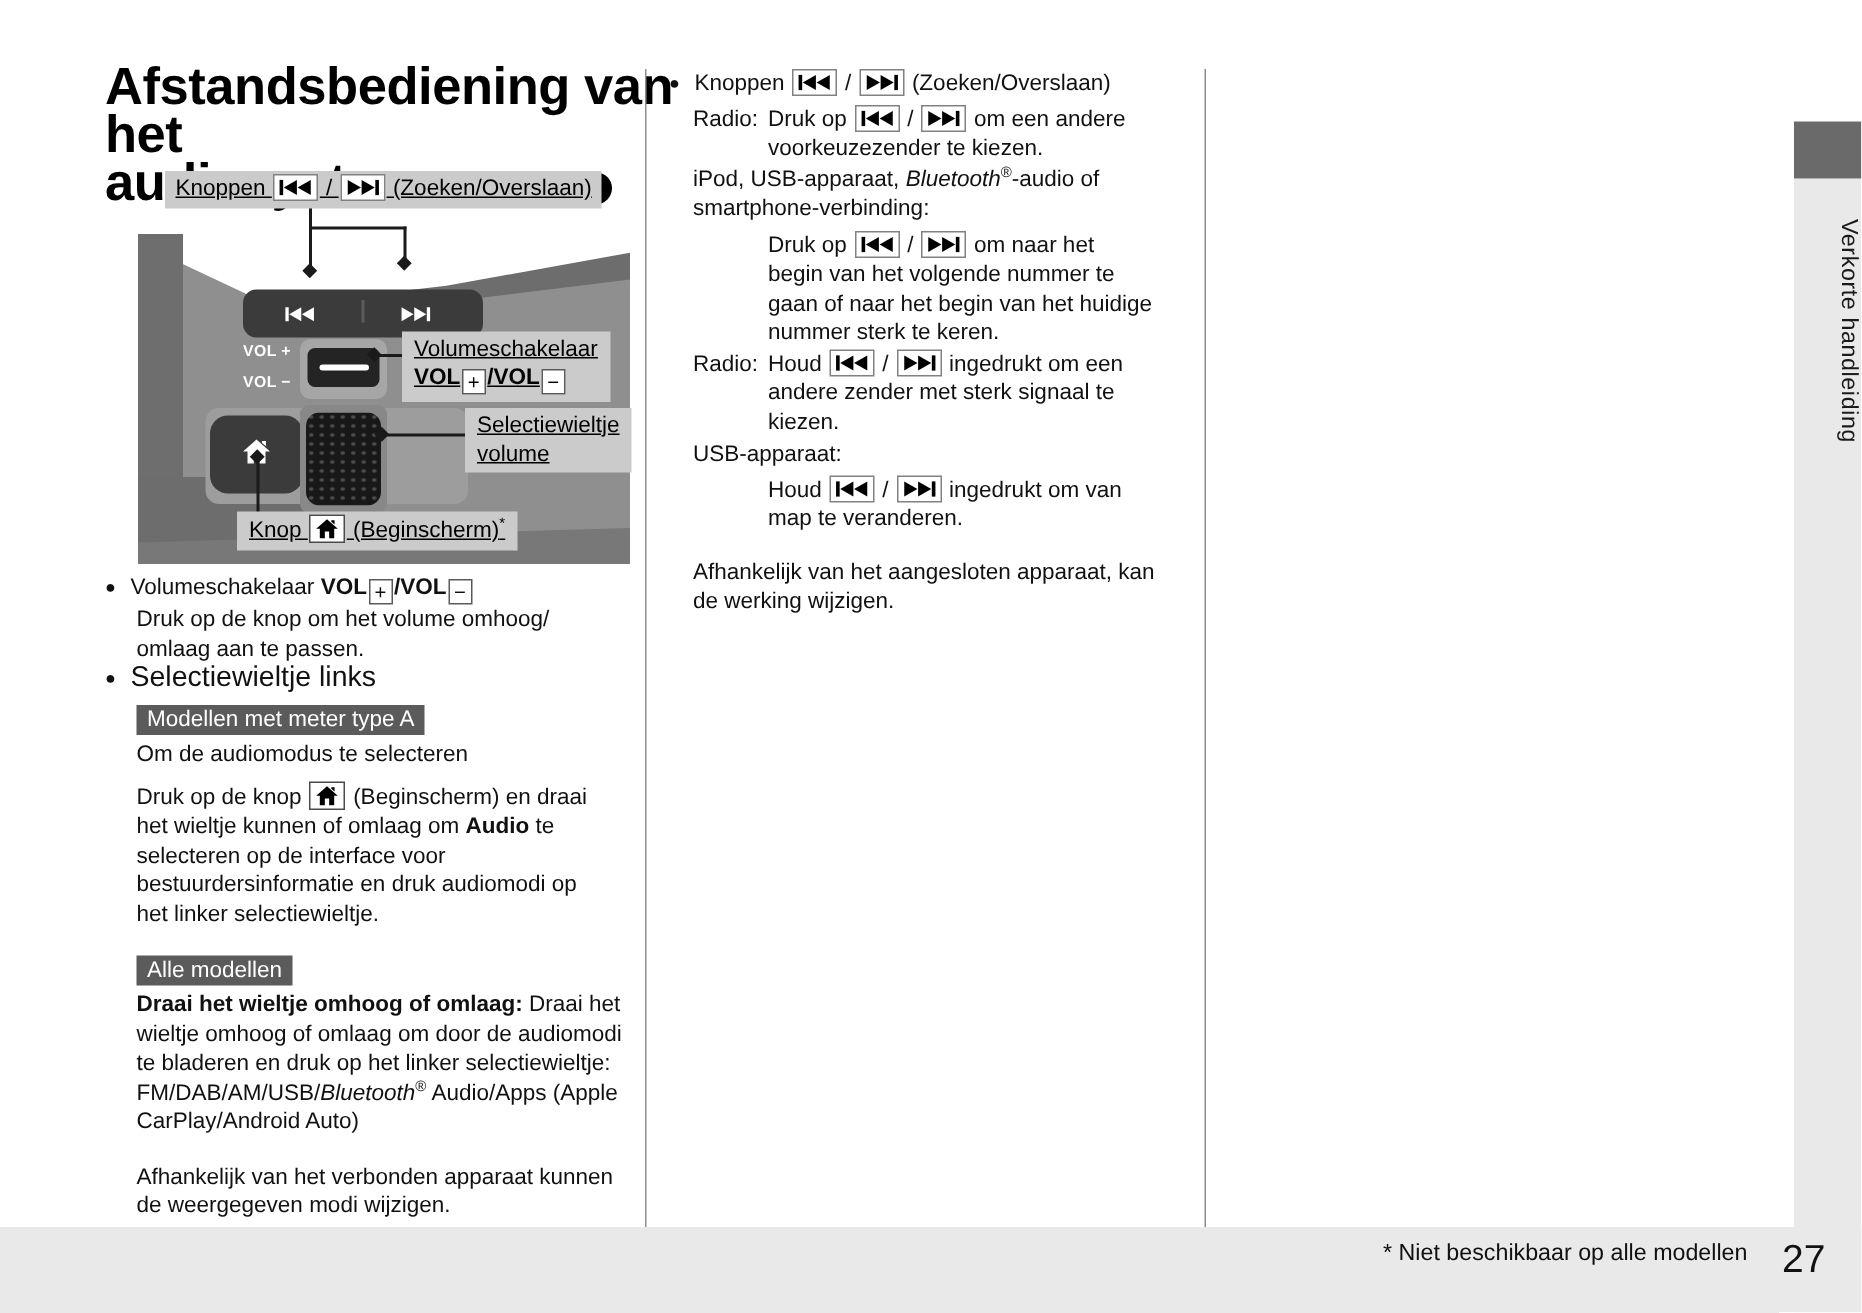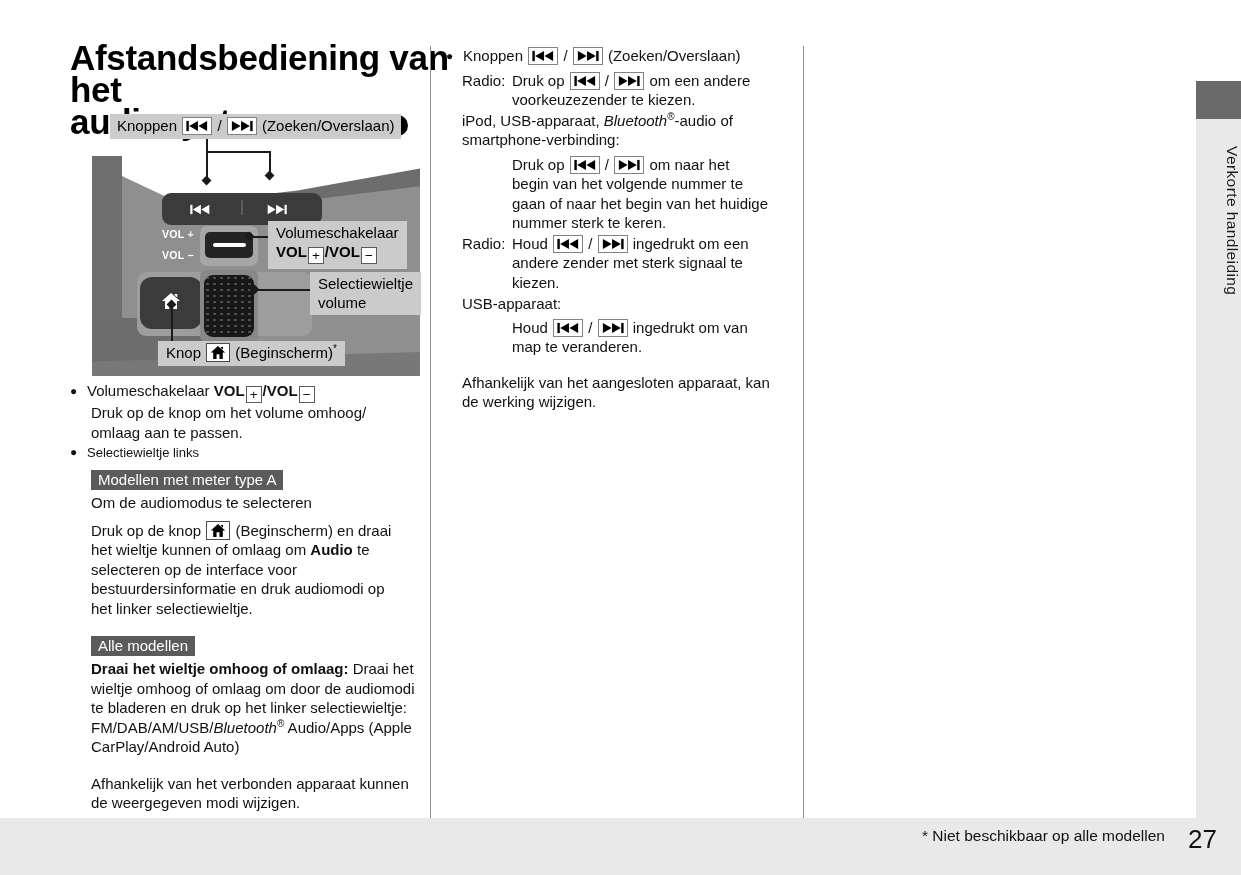--- a/index.html
+++ b/index.html
@@ -61,21 +61,21 @@
   .rocker-outer { position:absolute; left:108px; top:70px; width:58px; height:40px; background:#a6a6a6; border-radius:7px; }
   .rocker-inner { position:absolute; left:113px; top:76px; width:48px; height:26px; background:#242424; border-radius:5px; }
   .rocker-line { position:absolute; left:8px; top:11px; width:33px; height:4px; background:#fff; border-radius:2px; }
   .lower-tray { position:absolute; left:45px; top:116px; width:175px; height:64px; background:#9d9d9d; border-radius:9px; }
   .home-btn { position:absolute; left:48px; top:121px; width:62px; height:52px; background:#3b3b3b; border-radius:12px;
               display:flex; align-items:center; justify-content:center; }
   .home-btn svg { width:20px; height:18px; }
   .wheel-tray { position:absolute; left:108px; top:114px; width:58px; height:72px; background:#888888; border-radius:6px; }
   .wheel { position:absolute; left:112px; top:119px; width:50px; height:62px; background:#181818; border-radius:9px;
            background-image:radial-gradient(#4d4d4d 1.2px, transparent 1.7px); background-size:7px 6px; }
-  .callout { position:absolute; background:#cbcbcb; color:#000; z-index:5; }
+  .callout { position:absolute; background:#cbcbcb; color:#000; z-index:5;text-decoration:underline; }
   .callout .cl-line { padding:0; font-size:15px; line-height:19px; }
   .top-label { left:110px; top:114px; padding:2px 7px 3px 7px; white-space:nowrap; font-size:15px; }
   .volume-label { left:268px; top:221px; padding:2px 8px 5px 8px; }
   .wheel-label { left:310px; top:272px; padding:2px 8px 3px 8px; min-width:90px; }
   .home-label { left:158px; top:341px; padding:2px 8px 3px 8px; white-space:nowrap; font-size:15px; }
   .cl-connector { position:absolute; background:#1a1a1a; z-index:4; }
   .diamond { position:absolute; width:7px; height:7px; background:#1a1a1a; transform:rotate(45deg); z-index:4; }
   
   .lc { position:absolute; left:70px; top:381px; width:368px; }
   .lc .li-head { font-size:15px; line-height:20px; }
@@ -205,21 +205,21 @@
           <path fill="#000" d="M10 1 L1 9 H4 V17 H8.2 V11.3 H11.8 V17 H16 V9 H19 Z M13.6 3.1 V2 H16.3 V5.5 Z"></path>
         </svg></span><span> (Beginscherm)</span><span class="sup">*</span></div>
 
   <div class="lc">
     <div class="li-head runs">
       <span class="bullet-glyph">●</span><span class="runs"><span>Volumeschakelaar </span><span style="font-weight: 700;">VOL</span><span class="keybox">+</span><span style="font-weight: 700;">/VOL</span><span class="keybox">−</span></span>
     </div>
     <div class="preline indent">Druk op de knop om het volume omhoog/
 omlaag aan te passen.</div>
     <div class="li-head" style="margin-top:0px;">
-      <span class="bullet-glyph">●</span><span style="font-size:13px;">Selectiewieltje links</span>
+      <span class="bullet-glyph">●</span><span style="font-size:19px;">Selectiewieltje links</span>
     </div>
     <div class="indent" style="margin-top:7px;">
       <span class="badge">Modellen met meter type A</span>
     </div>
     <div class="indent" style="margin-top:3px; font-size:15px; line-height:19.5px;">Om de audiomodus te selecteren</div>
     <div class="indent runs" style="margin-top:8px;"><span>Druk op de knop </span><span class="home-key"><svg viewBox="0 0 20 18">
             <path fill="#000" d="M10 1 L1 9 H4 V17 H8.2 V11.3 H11.8 V17 H16 V9 H19 Z M13.6 3.1 V2 H16.3 V5.5 Z"></path>
           </svg></span><span> (Beginscherm) en draai</span><br><span>het wieltje kunnen of omlaag om </span><span style="font-weight: 700;">Audio</span><span> te</span><br><span>selecteren op de interface voor</span><br><span>bestuurdersinformatie en druk audiomodi op</span><br><span>het linker selectiewieltje.</span></div>
     <div class="indent" style="margin-top:18px;">
       <span class="badge">Alle modellen</span>

